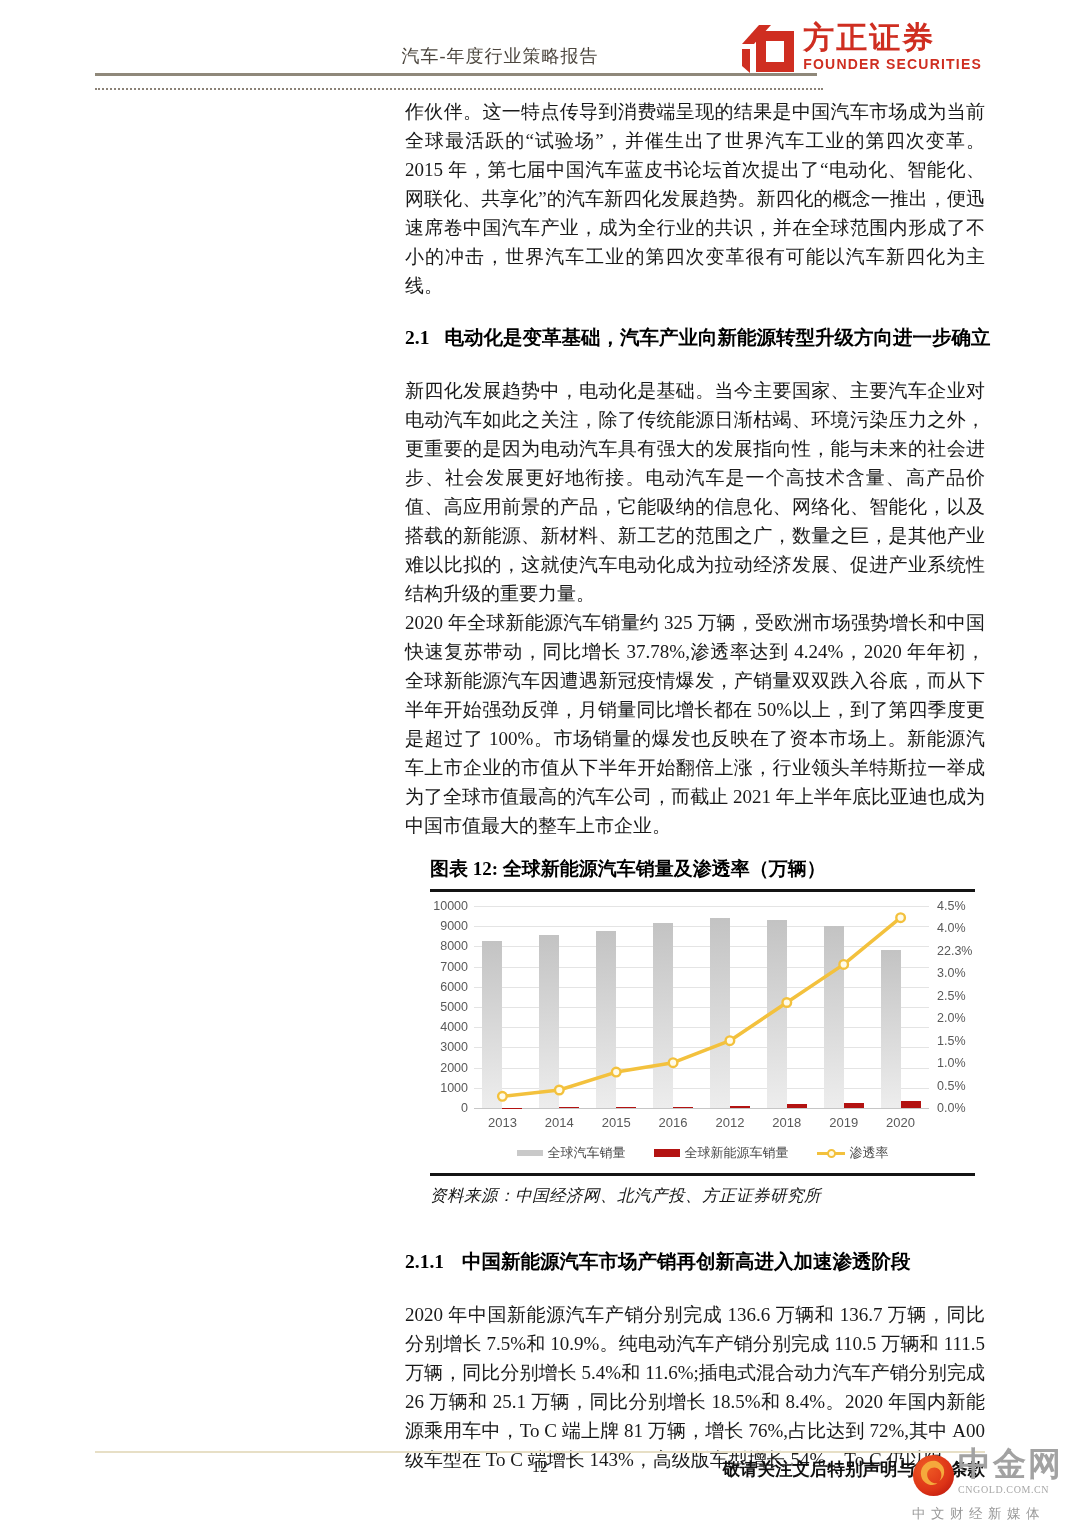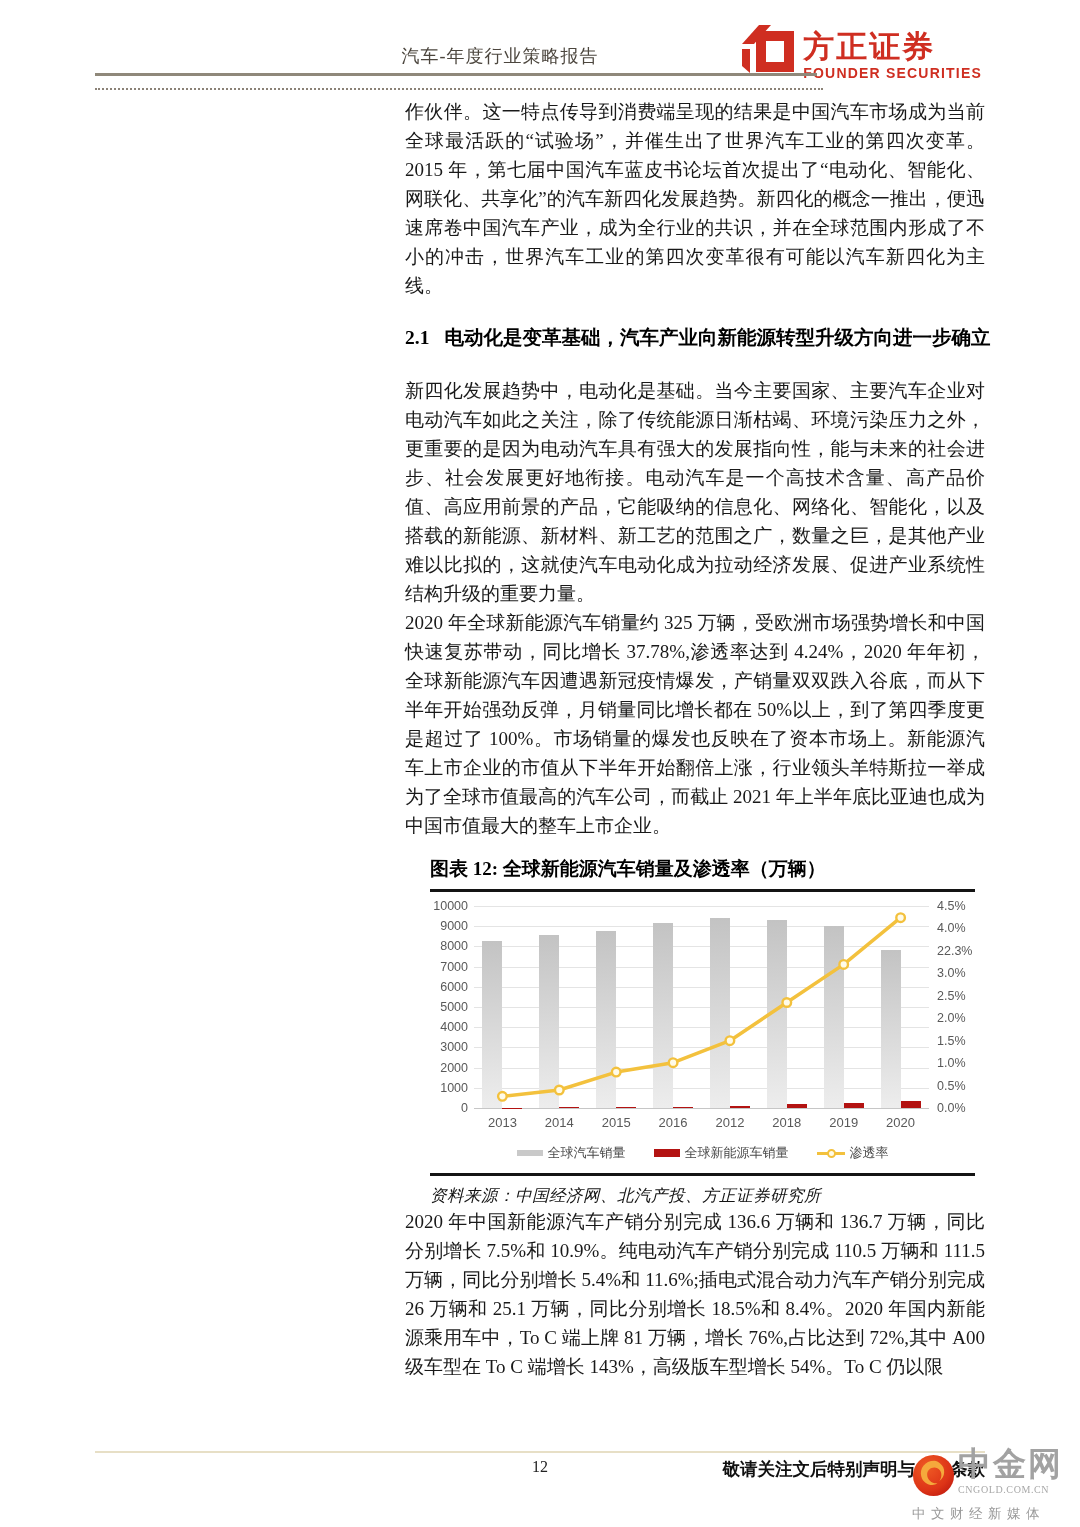--- a/index.html
+++ b/index.html
@@ -7,21 +7,21 @@
     width:1080px;height:1527px;position:relative;background:#ffffff;
     font-family:"Liberation Serif","DejaVu Serif",serif;color:#191919;overflow:hidden;
   }
   
   .header-title{
     position:absolute;top:44px;left:95px;width:810px;text-align:center;
     font-size:18px;color:#4c463e;letter-spacing:1px;
   }
   .header-rule{position:absolute;top:73px;left:95px;width:722px;height:3px;background:#8f887a;}
   .header-dotted{position:absolute;top:88px;left:95px;width:728px;height:0;border-top:2px dotted #8b8277;}
-  .brand{position:absolute;top:22px;right:98px;display:flex;align-items:flex-end;gap:7px;}
+  .brand{position:absolute;top:22px;right:98px;display:flex;align-items:flex-start;gap:7px;}
   .brand-text{display:flex;flex-direction:column;line-height:1;}
   .brand-cn{font-family:"Liberation Sans","DejaVu Sans",sans-serif;font-weight:bold;font-size:31px;color:#cf2e21;letter-spacing:2px;}
   .brand-en{font-family:"Liberation Sans","DejaVu Sans",sans-serif;font-weight:bold;font-size:14px;color:#cf2e21;letter-spacing:1.2px;margin-top:4px;}
   
   .content{position:absolute;left:405px;top:97px;width:580px;}
   p.body-para{font-size:19px;line-height:29px;text-align:justify;margin:0;color:#191919;}
   h2.sec{font-size:19.5px;font-weight:bold;color:#000;margin:24px 0 25px 0;white-space:nowrap;}
   h2.sec .sec-num{margin-right:15px;}
   h3.subsec{font-size:19.5px;font-weight:bold;color:#000;margin:41px 0 25px 0;white-space:nowrap;}
   h3.subsec .sec-num{margin-right:18px;}
@@ -225,20 +225,23 @@
             </span>
             <span>渗透率</span>
           </div>
         </div>
     </div>
 
     <div class="figure-bottom-rule"></div>
     <div class="chart-source">资料来源：中国经济网、北汽产投、方正证券研究所</div>
   </figure>
 
+  <h3 class="subsec">
+    <span class="sec-num">2.1.1</span><span>中国新能源汽车市场产销再创新高进入加速渗透阶段</span>
+  </h3>
 
   <p class="body-para">2020 年中国新能源汽车产销分别完成 136.6 万辆和 136.7 万辆，同比分别增长 7.5%和 10.9%。纯电动汽车产销分别完成 110.5 万辆和 111.5 万辆，同比分别增长 5.4%和 11.6%;插电式混合动力汽车产销分别完成 26 万辆和 25.1 万辆，同比分别增长 18.5%和 8.4%。2020 年国内新能源乘用车中，To C 端上牌 81 万辆，增长 76%,占比达到 72%,其中 A00 级车型在 To C 端增长 143%，高级版车型增长 54%。To C 仍以限</p>
 </div>
 
 <div class="footer-rule"></div>
 <div class="page-number">12</div>
 <div class="disclaimer">敬请关注文后特别声明与免责条款</div>
 
 <div class="watermark">
   <div class="wm-top">

